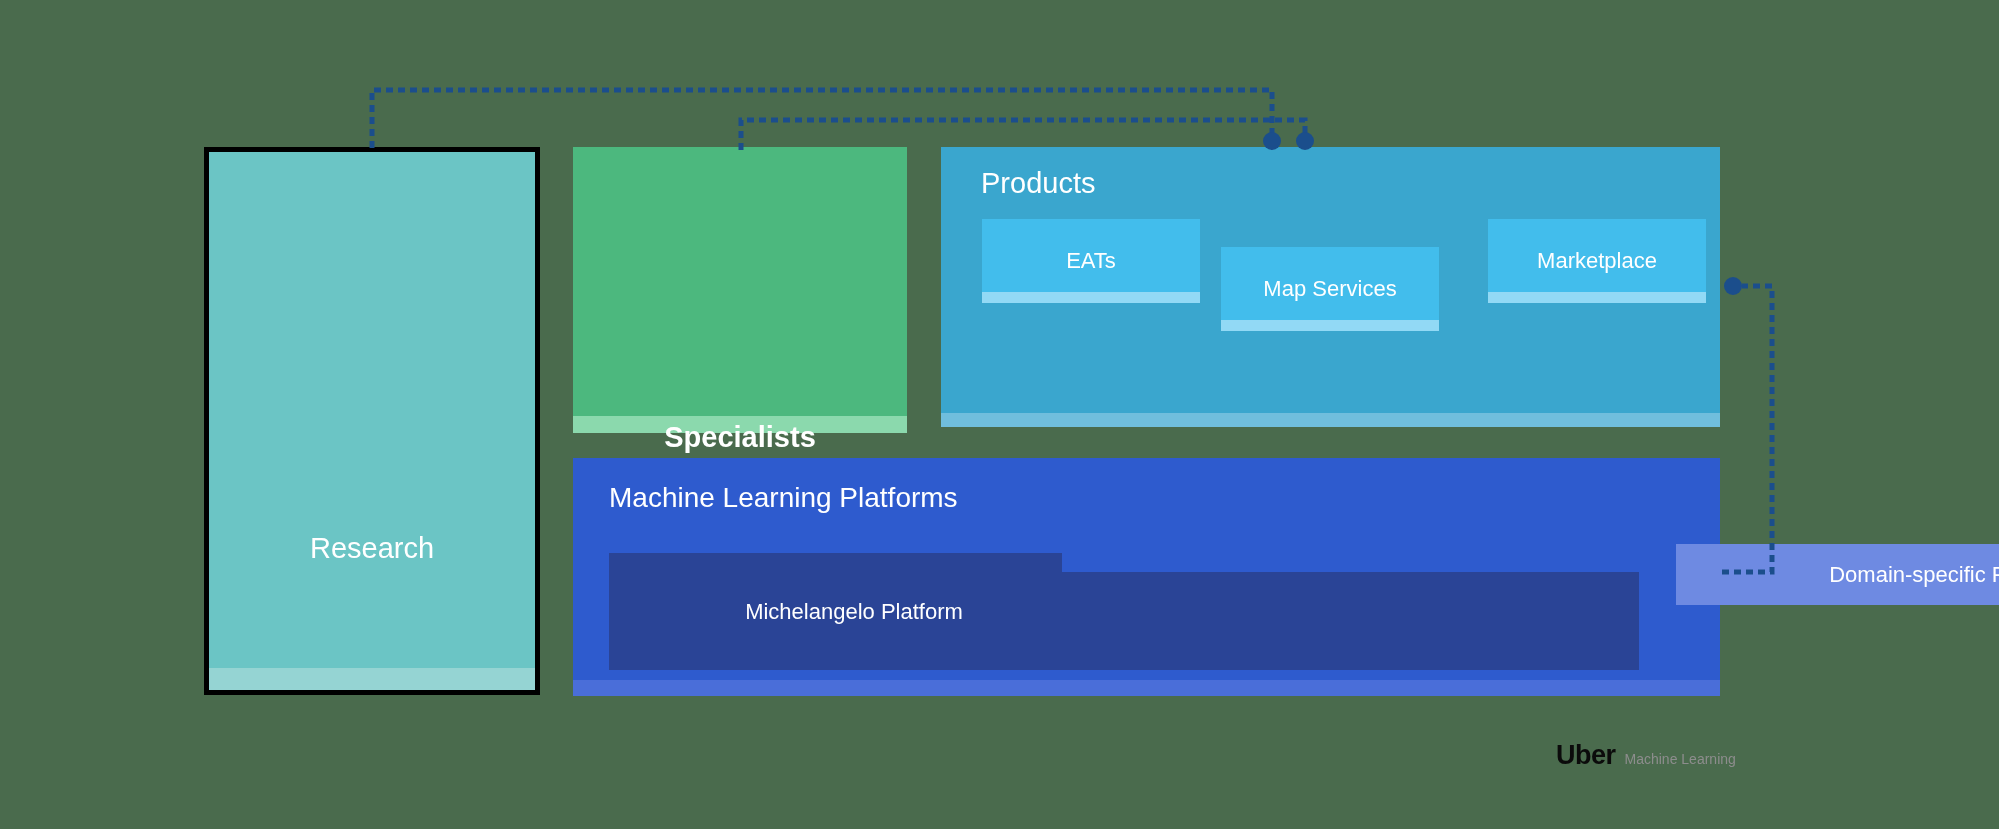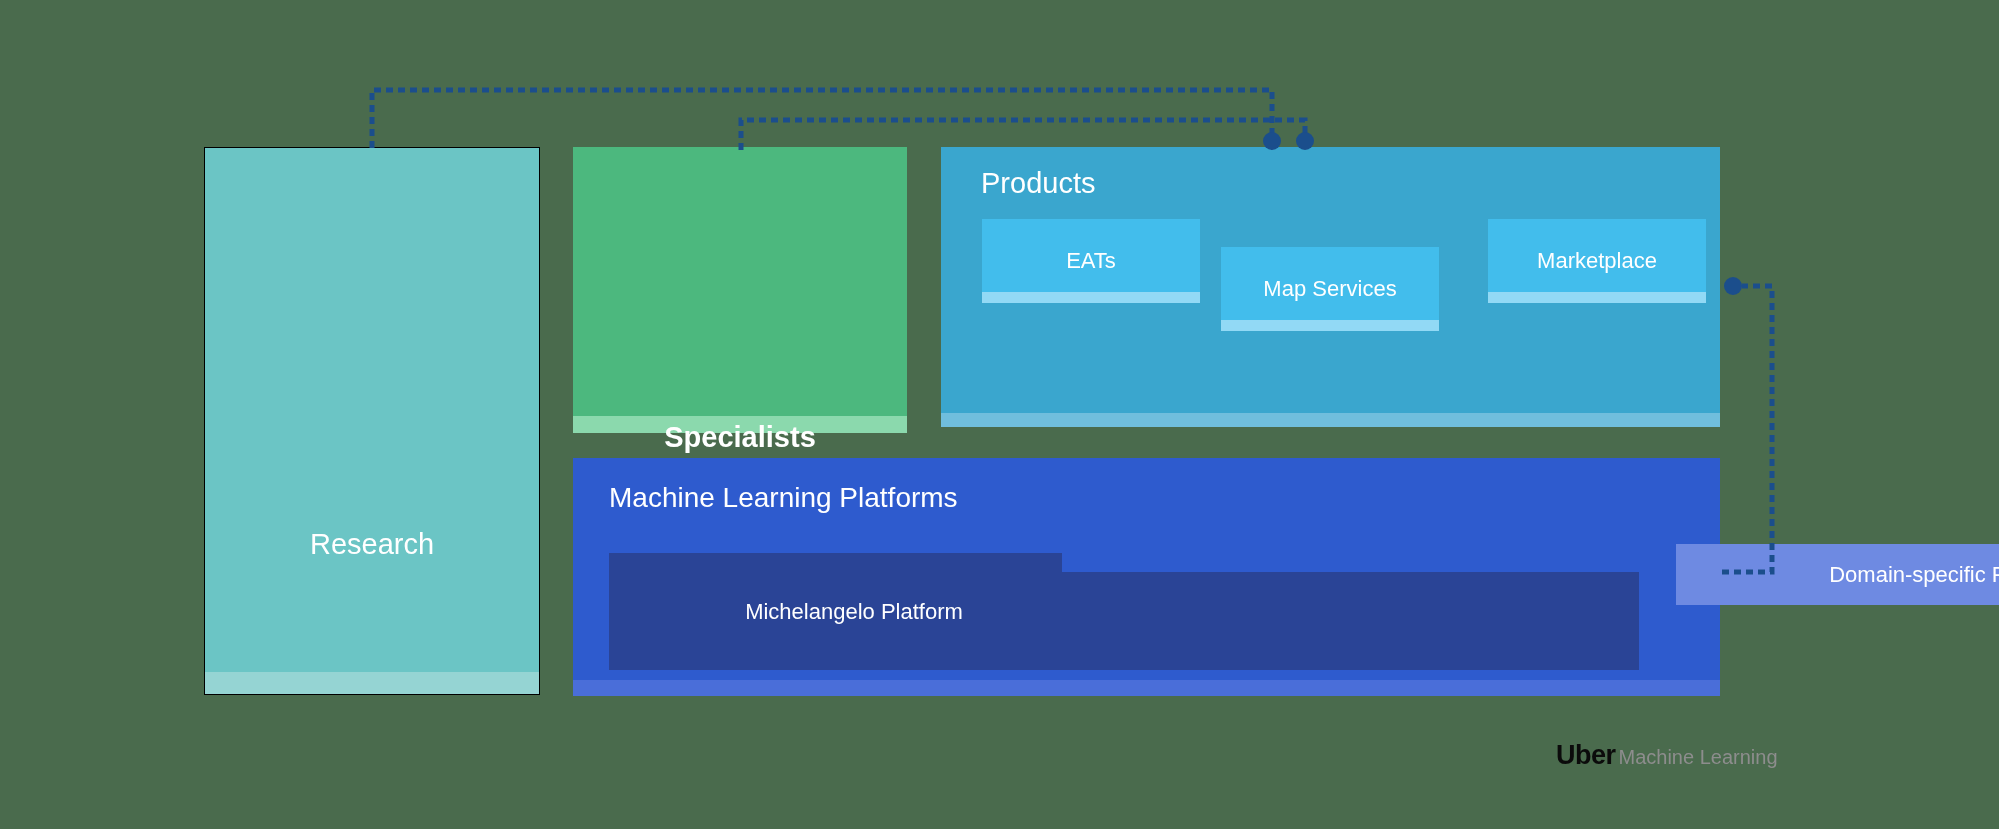--- a/index.html
+++ b/index.html
@@ -9,21 +9,21 @@
     font-family:"Liberation Sans", sans-serif;
     overflow:hidden;
     position:relative;
   }
   #stage{position:absolute;left:0;top:0;width:1999px;height:829px;}
 
   .block{position:absolute;box-sizing:border-box;}
 
   
   #research{left:204px;top:147px;width:336px;height:548px;background:#6bc5c5;
-            border:1px solid #000000;}
+            border:5px solid #000000;}
   #research .fill{position:absolute;left:0;top:0;right:0;bottom:22px;background:#6bc5c5;}
   #research .bar{position:absolute;left:0;right:0;bottom:0;height:22px;background:#95d4d3;}
   #research-label{position:absolute;left:0;right:0;top:380px;text-align:center;
                   color:#fff;font-size:29px;}
 
   
   #specialists{left:573px;top:147px;width:334px;height:286px;background:#4cb87e;font-weight:bold;}
   #specialists .bar{position:absolute;left:0;right:0;bottom:0;height:17px;background:#8bd9ad;}
   #specialists-label{position:absolute;left:0;right:0;top:274px;text-align:center;
                      color:#fff;font-size:29px;}
@@ -57,23 +57,23 @@
 
   #domain{position:absolute;left:1103px;top:86px;width:562px;height:61px;background:#6e8ae2;}
   #domain .lbl{position:absolute;left:0;right:0;top:50%;transform:translateY(-50%);
                text-align:center;color:#fff;font-size:22px;}
 
   
   .arrow-svg{position:absolute;left:0;top:0;width:1999px;height:829px;
              pointer-events:none;overflow:visible;}
 
   
-  #logo{position:absolute;left:1556px;top:740px;display:flex;align-items:baseline;gap:3px;}
+  #logo{position:absolute;left:1556px;top:740px;display:flex;align-items:baseline;gap:9px;}
   #logo .uber{color:#0b0b0b;font-size:27px;font-weight:700;letter-spacing:-0.5px;}
-  #logo .ml{color:#8d8d8d;font-size:20px;font-weight:400;}
+  #logo .ml{color:#8d8d8d;font-size:14px;font-weight:400;}
 </style>
 </head>
 <body>
 
 <div id="stage">
 
   <div class="block" id="research">
     <div class="fill"></div>
     <div class="bar"></div>
     <div id="research-label">Research</div>

